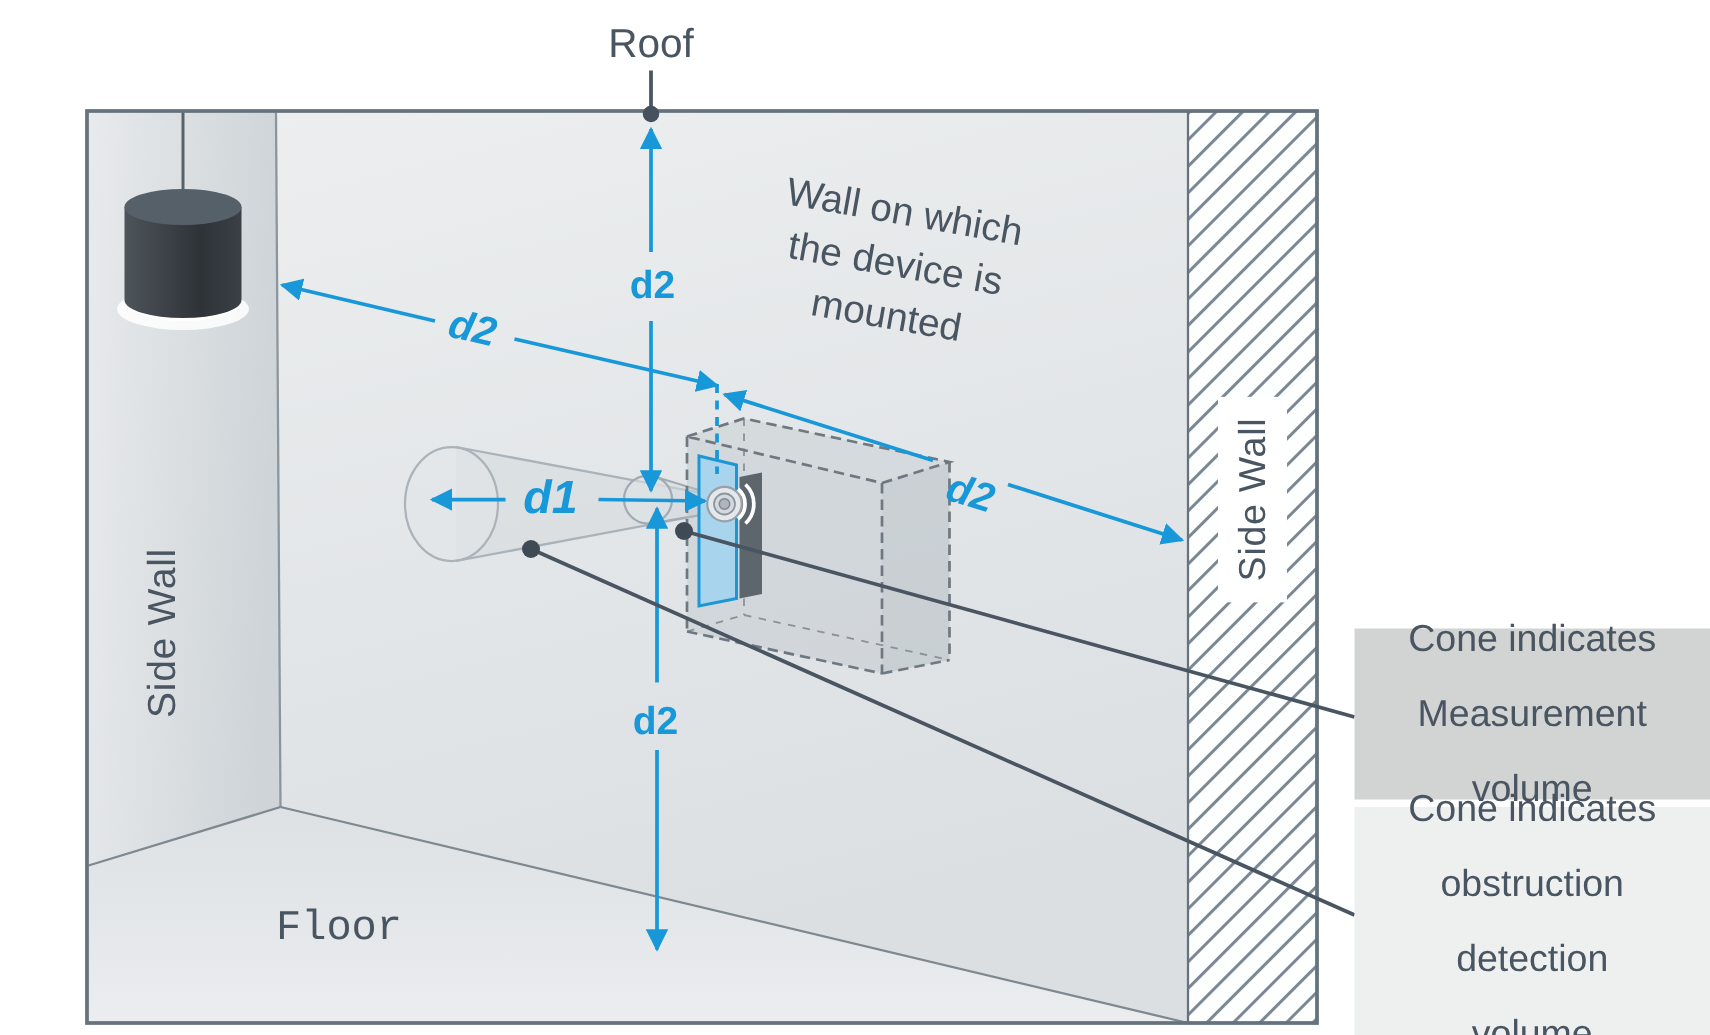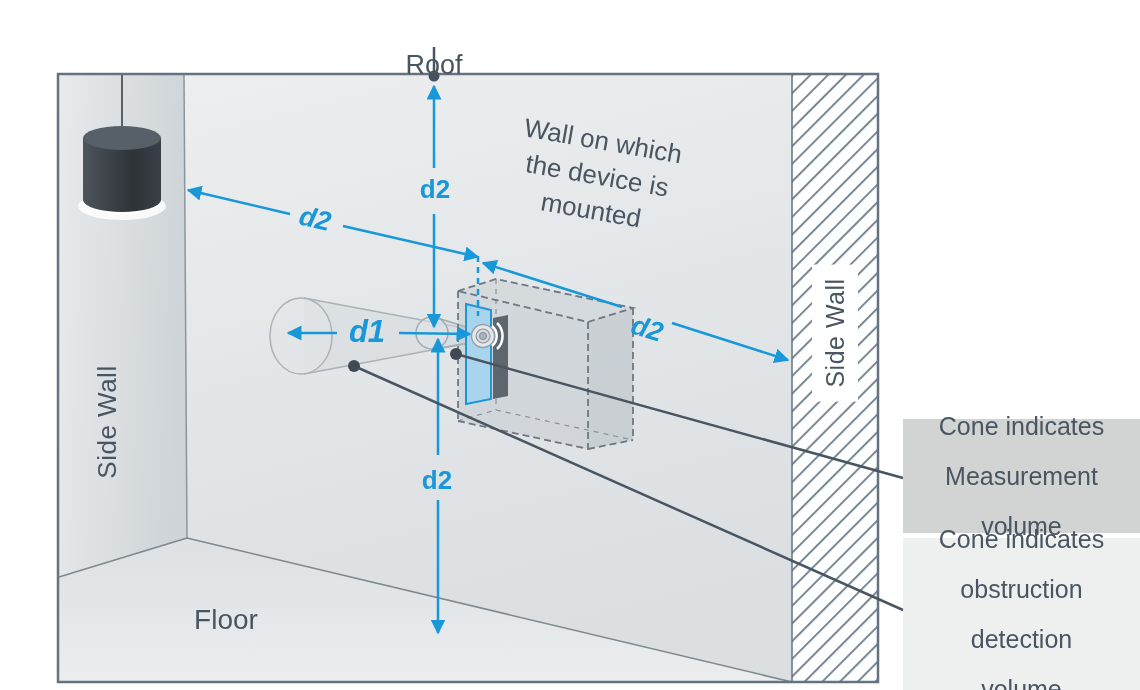--- a/index.html
+++ b/index.html
@@ -5,22 +5,22 @@
   html,body{margin:0;padding:0;background:#fff;}
   .stage{
     position:relative;width:1140px;height:690px;background:#fff;
     font-family:"Liberation Sans",sans-serif;overflow:hidden;
   }
   .stage svg{position:absolute;left:0;top:0;}
   .lbl{
     position:absolute;color:#4a5562;white-space:pre-line;text-align:center;
     transform:translate(-50%,-50%);line-height:1.28;
   }
-  .roof{font-size:27px;margin-top:36px;}
-  .floor{font-size:28px;}
+  .roof{font-size:27px;}
+  .floor{font-size:28px;font-family:Liberation Mono, monospace;}
   .wallnote{font-size:26px;line-height:1.35;transform:translate(-50%,-50%) rotate(10deg);}
   .sidewall-l{font-size:26px;transform:translate(-50%,-50%) rotate(-90deg);letter-spacing:.5px;}
   .sidewall-r{
     font-size:25px;transform:translate(-50%,-50%) rotate(-90deg);
     background:#fff;padding:7px 14px;letter-spacing:.5px;
   }
   .dim{color:#1898d8;font-weight:bold;}
   .d1{font-size:31px;font-style:italic;}
   .d2v{font-size:26px;}
   .d2diag-l{font-size:27px;font-style:italic;transform:translate(-50%,-50%) rotate(13deg);}

